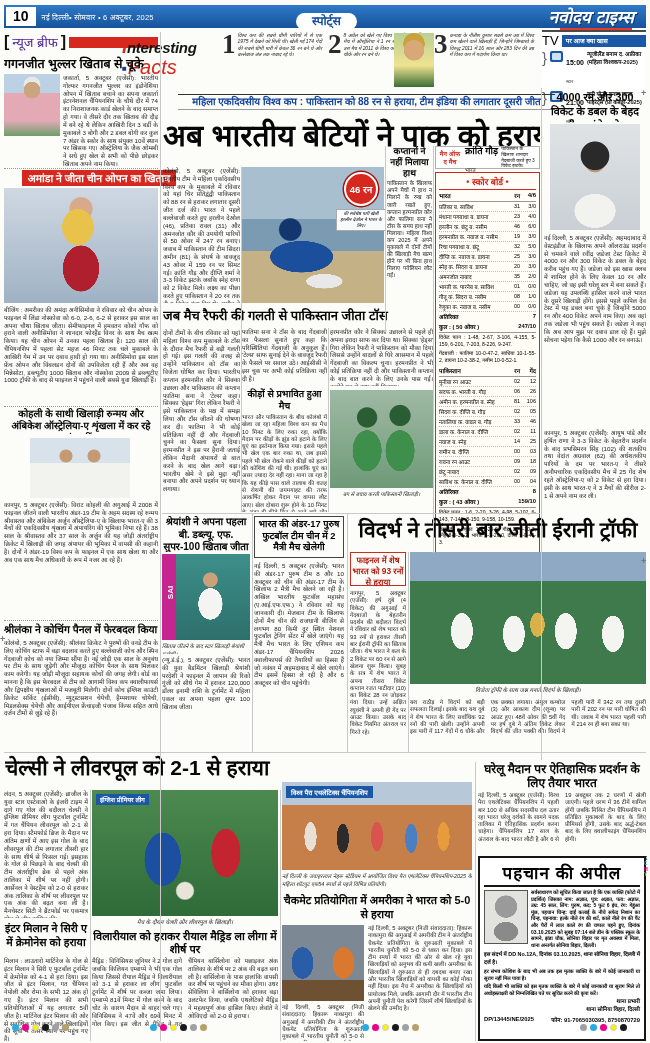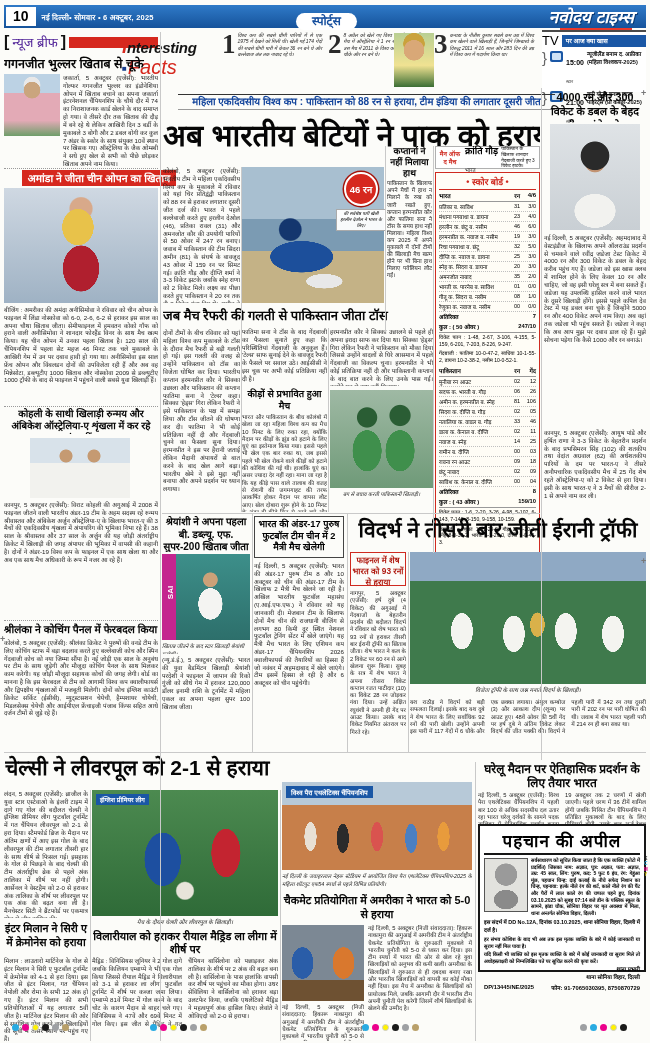--- a/index.html
+++ b/index.html
@@ -10,21 +10,21 @@
   .bt{font-size:6.2px;line-height:1.26;text-align:justify;color:#1b1b1b;overflow:hidden}
   .hl{font-weight:bold;color:#060606;overflow:hidden}
   .ctr{text-align:center}
   .cap{font-style:italic;color:#222;overflow:hidden}
   .vr{position:absolute;width:1px;background:#c9c9c9}
   .hrz{position:absolute;height:1px;background:#c9c9c9}
   .hrd{position:absolute;height:0;border-top:1px dotted #9a9a9a}
   
   .mast{background:linear-gradient(180deg,#2f7ac8,#16539b);display:flex;align-items:center}
   .pageno{background:#fff;color:#000;font-weight:bold;font-size:14px;padding:1px 7px;margin:2px 6px 2px 2px;line-height:17px}
-  .mdate{color:#fff;font-size:7.5px;font-weight:bold;letter-spacing:.2px}
+  .mdate{color:#fff;font-size:7.5px;font-weight:normal;letter-spacing:.2px}
   .sports-pill{position:absolute;left:292px;top:8px;background:#fff;border-radius:9px;padding:2px 16px;color:#164f9e;font-weight:bold;font-size:12px;line-height:13px}
   .paper-logo{margin-left:auto;color:#fff;font-weight:bold;font-size:17px;font-style:italic;padding-right:12px;text-shadow:1px 1px 0 #0a3a74}
   .logo-red{position:absolute;right:14px;top:23px;width:72px;height:2.5px;background:#e8392b}
   
   .bhdr{display:flex;align-items:center;gap:3px}
   .brk{font-size:16px;font-weight:bold;color:#111;line-height:16px}
   .btxt{color:#4c1d95;font-size:13px;font-weight:normal;white-space:nowrap}
   .bbar{flex:1;height:11px;background:#d6281e}
   .redbar{background:#d6281e;color:#fff;font-weight:bold;font-size:10.5px;text-align:center;line-height:16px;overflow:hidden;white-space:nowrap}
   
@@ -341,21 +341,21 @@
   <div class="abs hl ctr" style="left:242px;top:388px;width:85px;height:24px;font-size:9.5px;line-height:1.25">कीड़ों से प्रभावित हुआ मैच</div>
   <div class="abs bt" style="left:242px;top:414px;width:85px;height:98px;font-size:5.8px">भारत और पाकिस्तान के बीच कोलंबो में खेला जा रहा महिला विश्व कप का मैच 10 मिनट के लिए रुका रहा, क्योंकि मैदान पर कीड़ों के झुंड को हटाने के लिए धुएं का इस्तेमाल किया गया। इससे पहले भी खेल एक बार रुका था, जब इससे पहले भी खेल रोकने वाले कीड़ों को हटाने की कोशिश की गई थी। हालांकि धुएं का असर ज्यादा देर नहीं रहा। माना जा रहा है कि यह कीड़े पास वाले तालाब की वजह से रोशनी की जगमगाहट की तरफ आकर्षित होकर मैदान पर वापस लौट आए। खेल दोबारा शुरू होने के 10 मिनट के अंदर ही कीड़े फिर से आने लगे और खेल में देरी कराते रहे।</div>
   <div class="ph" style="left:330px;top:390px;width:103px;height:98px;background:radial-gradient(circle at 36% 28%,#2a5d34 0 10%,transparent 11%),radial-gradient(circle at 68% 26%,#2a5d34 0 10%,transparent 11%),radial-gradient(ellipse 24px 34px at 36% 62%,#3f8f4c 0 60%,transparent 61%),radial-gradient(ellipse 24px 34px at 68% 62%,#3f8f4c 0 60%,transparent 61%),linear-gradient(180deg,#9fb9a4,#6f9a78)"></div>
   <div class="abs cap ctr" style="left:330px;top:490px;width:103px;height:14px;font-size:5.4px">बग से बचाव करती पाकिस्तानी खिलाड़ी।</div>
 
   <div class="abs hl ctr" style="left:544px;top:90px;width:102px;height:32px;font-size:10.8px;line-height:1.3">4000 रन और 300 विकेट के डबल के बेहद करीब पहुंचे जडेजा</div>
   <div class="ph" style="left:550px;top:124px;width:90px;height:106px;background:radial-gradient(circle at 50% 30%,#2a2a2a 0 16%,transparent 17%),radial-gradient(circle at 50% 36%,#c29372 0 12%,transparent 13%),radial-gradient(ellipse 34px 28px at 50% 82%,#f2f2ef 0 60%,transparent 61%),linear-gradient(180deg,#dfe3e6,#c9cfd4)"></div>
   <div class="abs bt" style="left:544px;top:234px;width:102px;height:158px">नई दिल्ली, 5 अक्टूबर (एजेंसी): अहमदाबाद में वेस्टइंडीज के खिलाफ अपने ऑलराउंड प्रदर्शन से चमकने वाले रवींद्र जडेजा टेस्ट क्रिकेट में 4000 रन और 300 विकेट के डबल के बेहद करीब पहुंच गए हैं। जडेजा को इस खास क्लब में शामिल होने के लिए केवल 10 रन और चाहिए, जो वह इसी घरेलू सत्र में बना सकते हैं। जडेजा यह उपलब्धि हासिल करने वाले भारत के दूसरे खिलाड़ी होंगे। इससे पहले कपिल देव टेस्ट में यह डबल बना चुके हैं जिन्होंने 5000 रन और 400 विकेट अपने नाम किए। अब वहां तक जडेजा भी पहुंच सकते हैं। जडेजा ने कहा कि अब आप मुझ पर दबाव डाल रहे हैं। मुझे सोचना पड़ेगा कि कैसे 1000 और रन बनाऊं।</div>
   <div class="abs bt" style="left:544px;top:429px;width:102px;height:124px">कानपुर, 5 अक्टूबर (एजेंसी): आयुष पांडे और हर्षित राणा ने 3-3 विकेट के बेहतरीन प्रदर्शन के बाद प्रभसिमरन सिंह (102) की शतकीय तथा वेदांत अग्रवाल (62) की अर्धशतकीय पारियों के दम पर भारत-ए ने तीसरे अनौपचारिक एकदिवसीय मैच में 25 गेंद शेष रहते ऑस्ट्रेलिया-ए को 2 विकेट से हरा दिया। इसी के साथ भारत-ए ने 3 मैचों की सीरीज 2-1 से अपने नाम कर ली।</div>
 
-  <div class="abs hl ctr" style="left:162px;top:516px;width:88px;height:36px;font-size:10px;line-height:1.25">श्रेयांशी ने अपना पहला बी. डब्ल्यू. एफ. सुपर-200 खिताब जीता</div>
+  <div class="abs hl ctr" style="left:162px;top:516px;width:88px;height:36px;font-size:10px;line-height:1.25">श्रेयांशी ने अपना पहला बी. डब्ल्यू. एफ. सुपर-100 खिताब जीता</div>
   <div class="ph" style="left:162px;top:554px;width:88px;height:86px;background:linear-gradient(90deg,#c4258f 0 16%,transparent 16%),radial-gradient(circle at 55% 30%,#caa178 0 9%,transparent 10%),radial-gradient(ellipse 20px 26px at 55% 58%,#f4f4f2 0 60%,transparent 61%),linear-gradient(180deg,#3d8f8a,#2d6f6b)">
     <span style="position:absolute;left:2px;top:34px;color:#fff;font-weight:bold;font-size:8px;transform:rotate(-90deg)">SAI</span>
   </div>
   <div class="abs cap" style="left:162px;top:642px;width:88px;height:12px;font-size:5.4px">खिताब जीतने के बाद स्टार खिलाड़ी श्रेयांशी परदेशी।</div>
   <div class="abs bt" style="left:162px;top:656px;width:88px;height:94px">(न्यू.डं.ई.), 5 अक्टूबर (एजेंसी): भारत की युवा बैडमिंटन खिलाड़ी श्रेयांशी परदेशी ने फाइनल में जापान की रिको गुंजी को सीधे गेम में हराकर 120,000 डॉलर इनामी राशि के टूर्नामेंट में महिला एकल का अपना पहला सुपर 100 खिताब जीता।</div>
 
   <div class="abs u17box" style="left:254px;top:516px;width:90px;height:42px;font-size:9.3px;line-height:1.25">भारत की अंडर-17 पुरुष फुटबॉल टीम चीन में 2 मैत्री मैच खेलेगी</div>
   <div class="abs bt" style="left:254px;top:562px;width:90px;height:188px">नई दिल्ली, 5 अक्टूबर (एजेंसी): भारत की अंडर-17 पुरुष टीम 8 और 10 अक्टूबर को चीन की अंडर-17 टीम के खिलाफ 2 मैत्री मैच खेलने जा रही है। अखिल भारतीय फुटबॉल महासंघ (ए.आई.एफ.एफ.) ने रविवार को यह जानकारी दी। मेजबान टीम के खिलाफ दोनों मैच चीन की राजधानी बीजिंग से लगभग 80 किमी दूर स्थित नेशनल फुटबॉल ट्रेनिंग सेंटर में खेले जाएंगे। यह मैत्री मैच भारत के लिए एशियन कप अंडर-17 चैंपियनशिप 2026 क्वालीफायर्स की तैयारियों का हिस्सा हैं जो नवंबर में अहमदाबाद में खेले जाएंगे। टीम इसमें हिस्सा ले रही है और 6 अक्टूबर को चीन पहुंचेगी।</div>
 
   <div class="abs hl ctr" style="left:350px;top:516px;width:296px;height:30px;font-size:21px;line-height:28px;white-space:nowrap">विदर्भ ने तीसरी बार जीती ईरानी ट्रॉफी</div>
@@ -381,21 +381,21 @@
   </div>
   <div class="abs cap" style="left:282px;top:872px;width:190px;height:20px;font-size:5.4px;text-align:justify">नई दिल्ली के जवाहरलाल नेहरू स्टेडियम में आयोजित विश्व पैरा एथलेटिक्स चैंपियनशिप-2025 के महिला शॉटपुट एफ54 स्पर्धा से पहले विभिन्न प्रतियोगी।</div>
   <div class="abs hl ctr" style="left:282px;top:894px;width:190px;height:28px;font-size:11px;line-height:1.25">चैकमेट प्रतियोगिता में अमरीका ने भारत को 5-0 से हराया</div>
   <div class="ph" style="left:282px;top:925px;width:82px;height:76px;background:radial-gradient(ellipse 18px 26px at 25% 50%,#2a5da8 0 60%,transparent 61%),radial-gradient(ellipse 18px 26px at 75% 50%,#d9782e 0 60%,transparent 61%),linear-gradient(0deg,#6e5132 0 28%,#7c8894 28% 100%)"></div>
   <div class="abs bt" style="left:368px;top:925px;width:104px;height:116px;font-size:5.8px">नई दिल्ली, 5 अक्टूबर (निजी संवाददाता): हिकारू नाकामुरा की अगुआई में अमरीकी टीम ने अंतर्राष्ट्रीय चैकमेट प्रतियोगिता के शुरुआती मुकाबले में भारतीय चुनौती को 5-0 से ध्वस्त कर दिया। इस टीम स्पर्धा में भारत की ओर से खेल रहे युवा खिलाड़ियों को अनुभव की कमी खली। अमरीका के खिलाड़ियों ने शुरुआत से ही दबदबा बनाए रखा और भारतीय खिलाड़ियों को वापसी का कोई मौका नहीं दिया। इस मैच में अमरीका के खिलाड़ियों को प्रायोजक मिले, जबकि आगामी दौर में भारतीय टीम अपनी चुनौती पेश करेगी जिसमें शीर्ष खिलाड़ियों के खेलने की उम्मीद है।</div>
   <div class="abs bt" style="left:282px;top:1004px;width:82px;height:37px;font-size:5.8px">नई दिल्ली, 5 अक्टूबर (निजी संवाददाता): हिकारू नाकामुरा की अगुआई में अमरीकी टीम ने अंतर्राष्ट्रीय चैकमेट प्रतियोगिता के शुरुआती मुकाबले में भारतीय चुनौती को 5-0 से ध्वस्त कर दिया। इस टीम स्पर्धा में भारत की ओर से खेल रहे युवा खिलाड़ियों को अनुभव की कमी खली। अमरीका के खिलाड़ियों ने शुरुआत से ही दबदबा बनाए रखा और भारतीय खिलाड़ियों को वापसी का कोई मौका नहीं दिया। इस मैच में अमरीका के खिलाड़ियों को प्रायोजक मिले, जबकि आगामी दौर में भारतीय टीम अपनी चुनौती पेश करेगी जिसमें शीर्ष खिलाड़ियों के खेलने की उम्मीद है।</div>
 
   <div class="abs hl ctr" style="left:478px;top:762px;width:168px;height:28px;font-size:12px;line-height:1.2">घरेलू मैदान पर ऐतिहासिक प्रदर्शन के लिए तैयार भारत</div>
   <div class="abs bt" style="left:478px;top:792px;width:168px;height:60px;column-count:2;column-gap:6px;font-size:5.8px">नई दिल्ली, 5 अक्टूबर (एजेंसी): विश्व पैरा एथलेटिक्स चैंपियनशिप में पहली बार 100 से अधिक सदस्यीय दल उतार रहा भारत घरेलू दर्शकों के सामने पदक तालिका में ऐतिहासिक प्रदर्शन करना चाहेगा। चैंपियनशिप 17 साल के अंतराल के बाद भारत लौटी है और 6 से 19 अक्टूबर तक 2 चरणों में खेली जाएगी। पहले चरण में 36 टीमें शामिल होंगी जबकि मिश्रित टीम चैंपियनशिप में प्रतिष्ठित मुकाबलों के बाद के लिए प्रीमियर्स होंगी, उसके बाद अर्द्ध-टेबल बाद के लिए क्वालीफाइंग चैंपियनशिप होगी।</div>
 
-  <div class="abs" id="appeal" style="left:478px;top:824px;width:168px;height:148px">
+  <div class="abs" id="appeal" style="left:478px;top:856px;width:168px;height:185px">
     <div class="ap-title">पहचान की अपील</div>
     <div>
       <div class="ap-ph"></div>
       <div class="ap-body">सर्वसाधारण को सूचित किया जाता है कि एक व्यक्ति (फोटो में प्रदर्शित) जिसका नाम: अज्ञात, पुत्र: अज्ञात, पता: अज्ञात, उम्र: 45 साल, लिंग: पुरुष, कद: 5 फुट 6 इंच, रंग: गेहुंआ मूंछ, पहचान चिन्ह: दाईं कलाई के नीचे सफेद निशान का चिन्ह, पहनावा: हल्के नीले रंग की शर्ट, काले नीले रंग की पैंट और पैरों में लाल काले रंग की चप्पल पहने हुए, दिनांक 03.10.2025 को सुबह 07:14 बजे डीन के पब्लिक स्कूल के सामने, झंडा चौक, सोनिया विहार पर मृत अवस्था में मिला, थाना अन्तर्गत सोनिया विहार, दिल्ली।</div>
     </div>
     <div class="ap-dd">इस संदर्भ में DD No.12A, दिनांक 03.10.2025, थाना सोनिया विहार, दिल्ली में दर्ज है।</div>
     <div class="ap-p">हर संभव कोशिश के बाद भी अब तक इस मृतक व्यक्ति के बारे में कोई जानकारी या सुराग नहीं मिल पाया है।</div>
     <div class="ap-p">यदि किसी भी व्यक्ति को इस मृतक व्यक्ति के बारे में कोई जानकारी या सुराग मिले तो अधोहस्ताक्षरी को निम्नलिखित पते पर सूचित करने की कृपा करें।</div>
     <div class="ap-sign"><span>थाना प्रभारी</span><br><span>थाना सोनिया विहार, दिल्ली</span></div>
     <div class="ap-foot">

